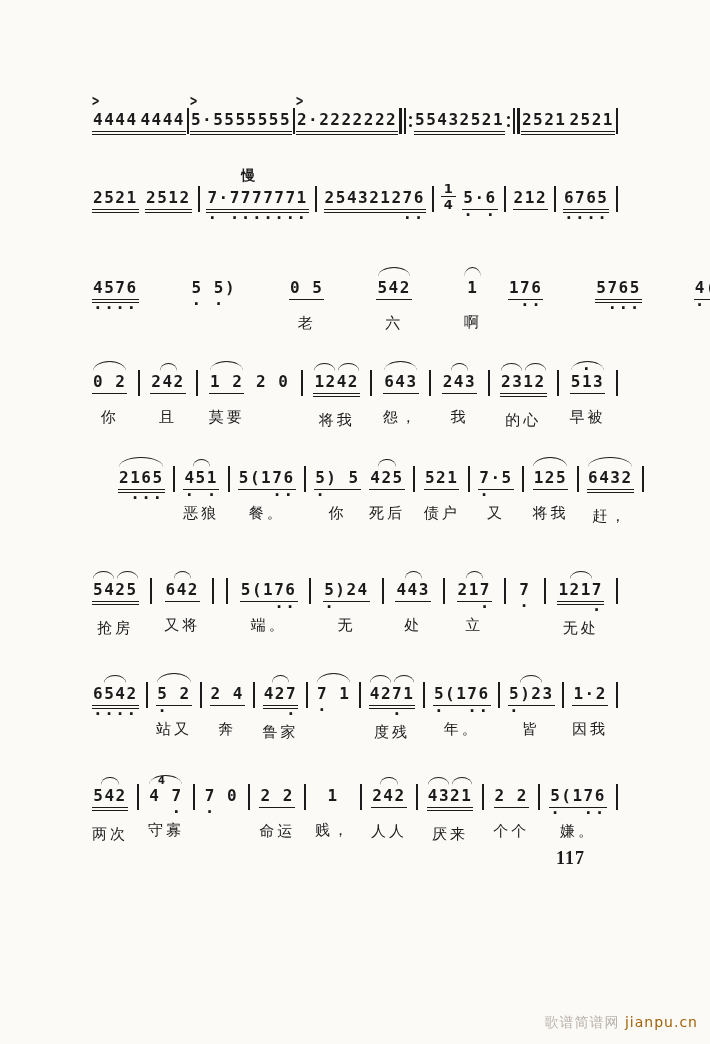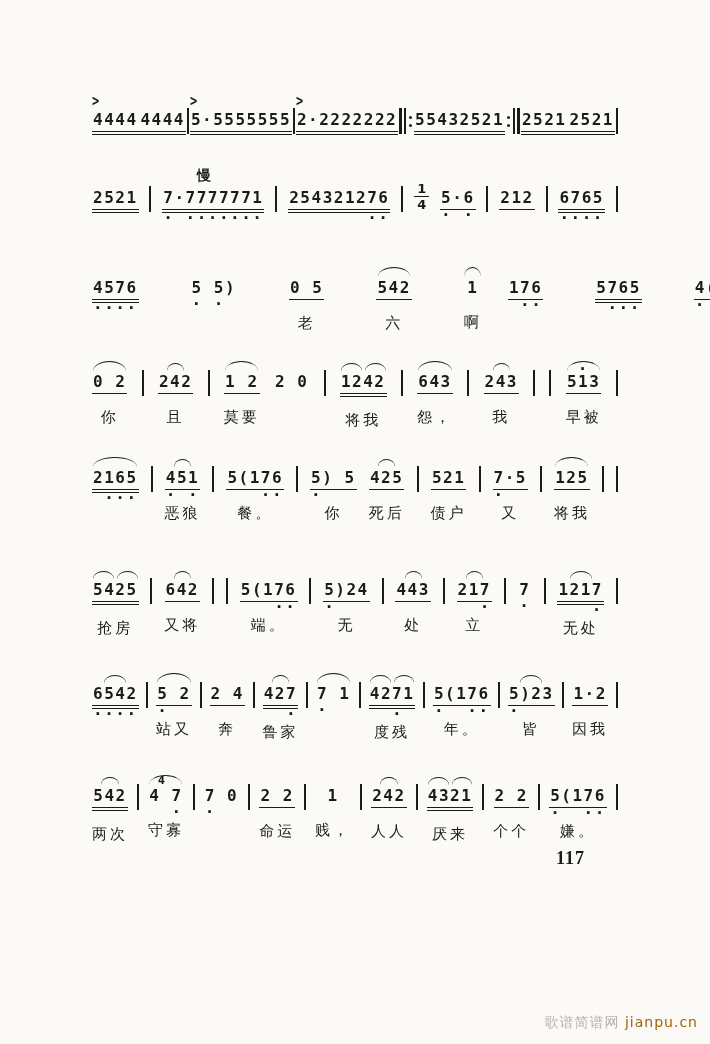--- a/index.html
+++ b/index.html
@@ -143,20 +143,26 @@
         </div>
         <div class="bar"></div>
       </div>
       <div class="score-line" style="top: 172px;">
         <div class="tok u2">
           <div class="tz"></div>
           <div class="digits">2521</div>
           <div class="db-row">&nbsp;</div>
           <div class="lyric">&nbsp;</div>
         </div>
+        <div class="tok u2">
+          <div class="tz"></div>
+          <div class="digits">2512</div>
+          <div class="db-row">&nbsp;</div>
+          <div class="lyric">&nbsp;</div>
+        </div>
         <div class="bar"></div>
         <div class="tok u2">
           <div class="tz">
             <span class="mark">慢</span>
           </div>
           <div class="digits">7·7777771</div>
           <div class="db-row">·&nbsp;·······</div>
           <div class="lyric">&nbsp;</div>
         </div>
         <div class="bar"></div>
@@ -316,33 +322,42 @@
         <div class="bar"></div>
         <div class="tok u1">
           <div class="tz">
             <div class="hat h-c"></div>
           </div>
           <div class="digits">243</div>
           <div class="db-row">&nbsp;</div>
           <div class="lyric">我</div>
         </div>
         <div class="bar"></div>
+        <div class="tok u2">
+          <div class="tz">
+            <div class="hat h-l"></div>
+            <div class="hat h-r"></div>
+          </div>
+          <div class="digits">2312</div>
+          <div class="db-row">&nbsp;</div>
+          <div class="lyric">的心</div>
+        </div>
         <div class="bar"></div>
         <div class="tok u1">
           <div class="tz">
             <div class="slur"></div>
             <div class="da-row">&nbsp;·&nbsp;</div>
           </div>
           <div class="digits">513</div>
           <div class="db-row">&nbsp;</div>
           <div class="lyric">早被</div>
         </div>
         <div class="bar"></div>
       </div>
-      <div class="score-line" style="top: 452px;">
+      <div class="score-line" style="top: 452px; margin-left: 26px;">
         <div class="tok u2">
           <div class="tz">
             <div class="slur"></div>
           </div>
           <div class="digits">2165</div>
           <div class="db-row">&nbsp;···</div>
           <div class="lyric">&nbsp;</div>
         </div>
         <div class="bar"></div>
         <div class="tok u1">
@@ -392,20 +407,28 @@
         <div class="bar"></div>
         <div class="tok u1">
           <div class="tz">
             <div class="slur"></div>
           </div>
           <div class="digits">125</div>
           <div class="db-row">&nbsp;</div>
           <div class="lyric">将我</div>
         </div>
         <div class="bar"></div>
+        <div class="tok u2">
+          <div class="tz">
+            <div class="slur"></div>
+          </div>
+          <div class="digits">6432</div>
+          <div class="db-row">&nbsp;</div>
+          <div class="lyric">赶，</div>
+        </div>
         <div class="bar"></div>
       </div>
       <div class="score-line" style="top: 564px;">
         <div class="tok u2">
           <div class="tz">
             <div class="hat h-l"></div>
             <div class="hat h-r"></div>
           </div>
           <div class="digits">5425</div>
           <div class="db-row">&nbsp;</div>

